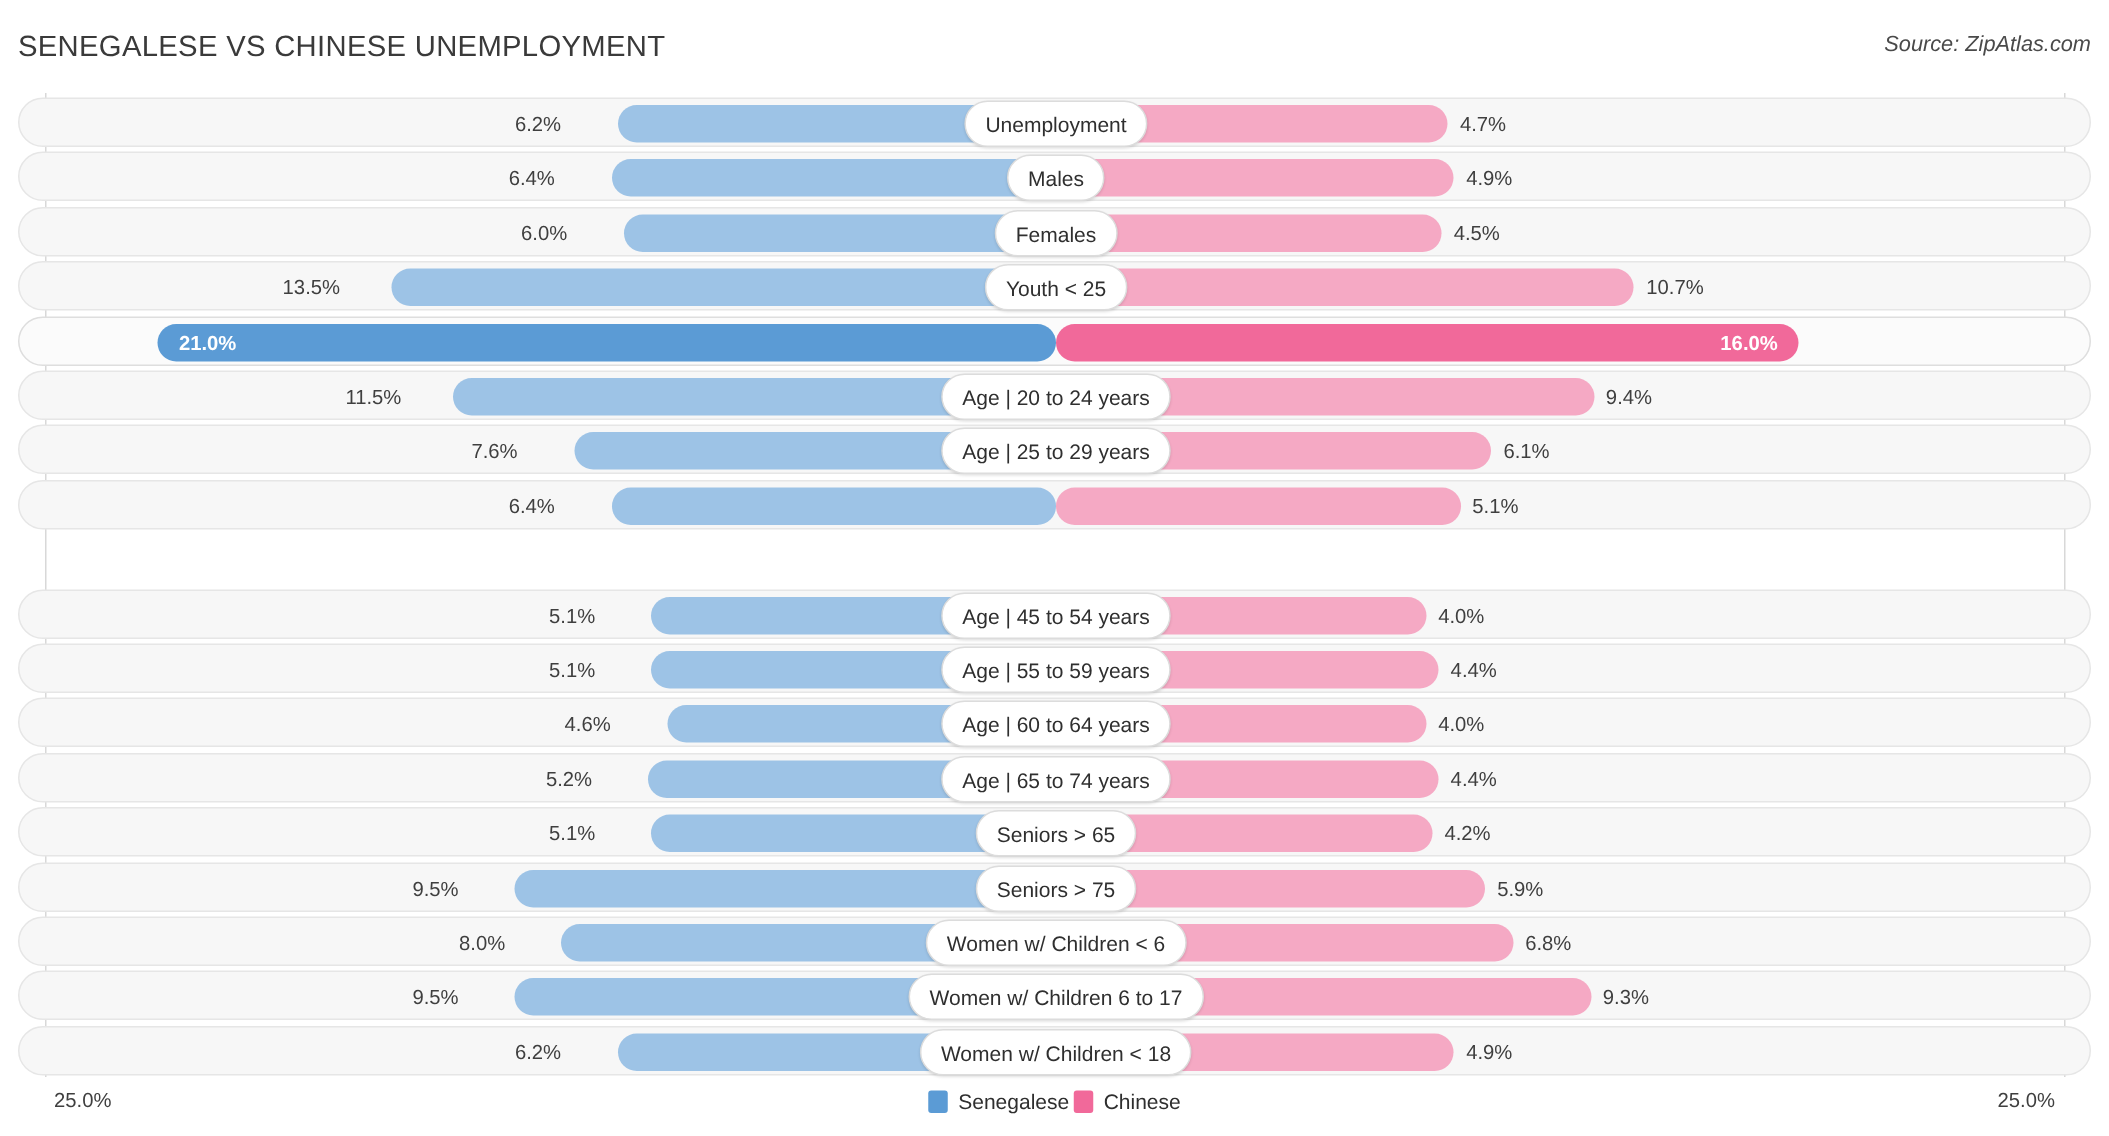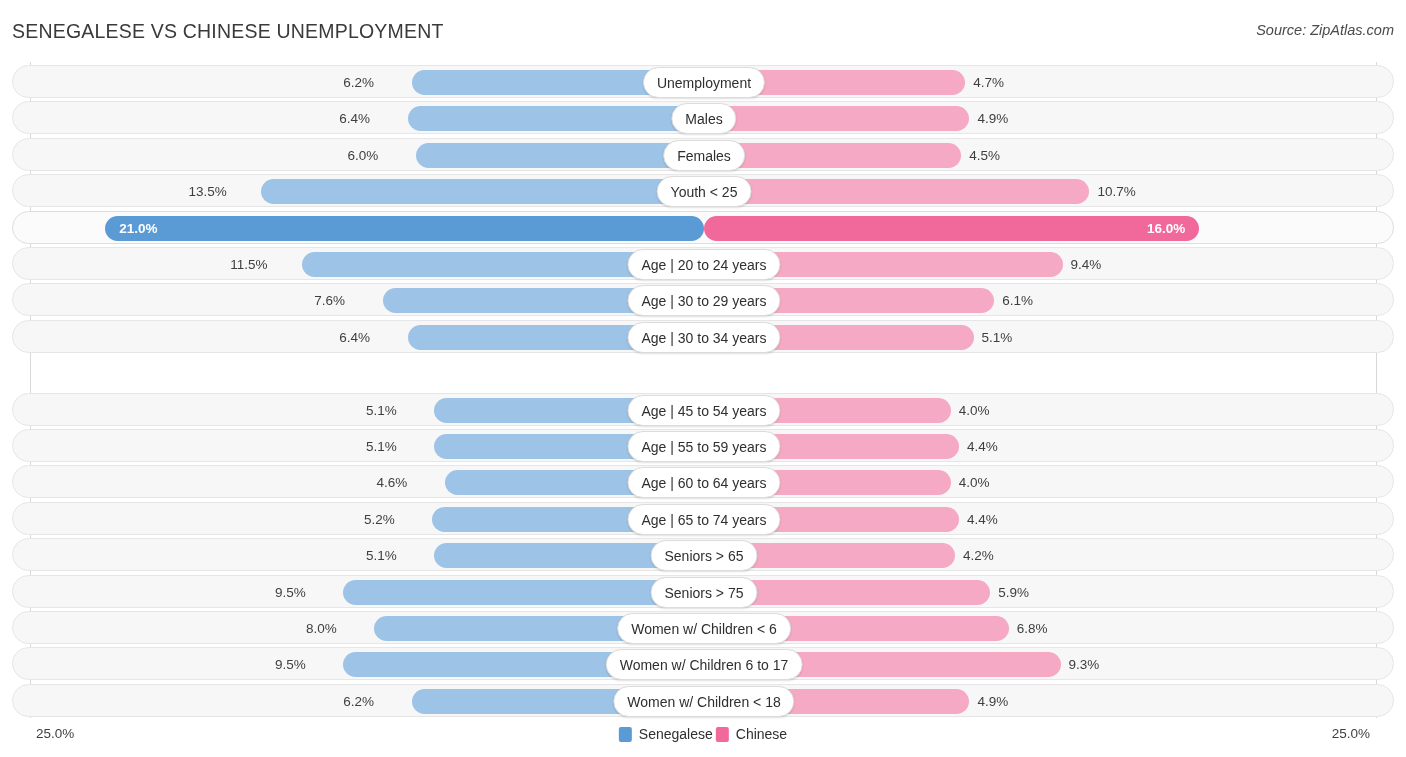--- a/index.html
+++ b/index.html
@@ -237,30 +237,29 @@
         </div>
         <div class="pill" style="left: 691px;">Age | 20 to 24 years</div>
       </div>
       <div class="row" style="top: 221.4px;">
         <div class="bars">
           <div class="bar bar-left" style="left: 369.68px; width: 321.32px;"></div>
           <div class="bar bar-right" style="left: 691px; width: 290.27px;"></div>
           <div class="val val-left" style="left: 271.68px; width: 90px;">7.6%</div>
           <div class="val val-right" style="left: 989.27px; width: 90px;">6.1%</div>
         </div>
-        <div class="pill" style="left: 691px;">Age | 30 to 29 years</div>
+        <div class="pill" style="left: 691px;">Age | 25 to 29 years</div>
       </div>
       <div class="row" style="top: 257.8px;">
         <div class="bars">
           <div class="bar bar-left" style="left: 394.52px; width: 296.48px;"></div>
           <div class="bar bar-right" style="left: 691px; width: 269.57px;"></div>
           <div class="val val-left" style="left: 296.52px; width: 90px;">6.4%</div>
           <div class="val val-right" style="left: 968.57px; width: 90px;">5.1%</div>
         </div>
-        <div class="pill" style="left: 691px;">Age | 30 to 34 years</div>
       </div>
       <div class="row" style="top: 330.6px;">
         <div class="bars">
           <div class="bar bar-left" style="left: 421.43px; width: 269.57px;"></div>
           <div class="bar bar-right" style="left: 691px; width: 246.8px;"></div>
           <div class="val val-left" style="left: 323.43px; width: 90px;">5.1%</div>
           <div class="val val-right" style="left: 945.8px; width: 90px;">4.0%</div>
         </div>
         <div class="pill" style="left: 691px;">Age | 45 to 54 years</div>
       </div>

